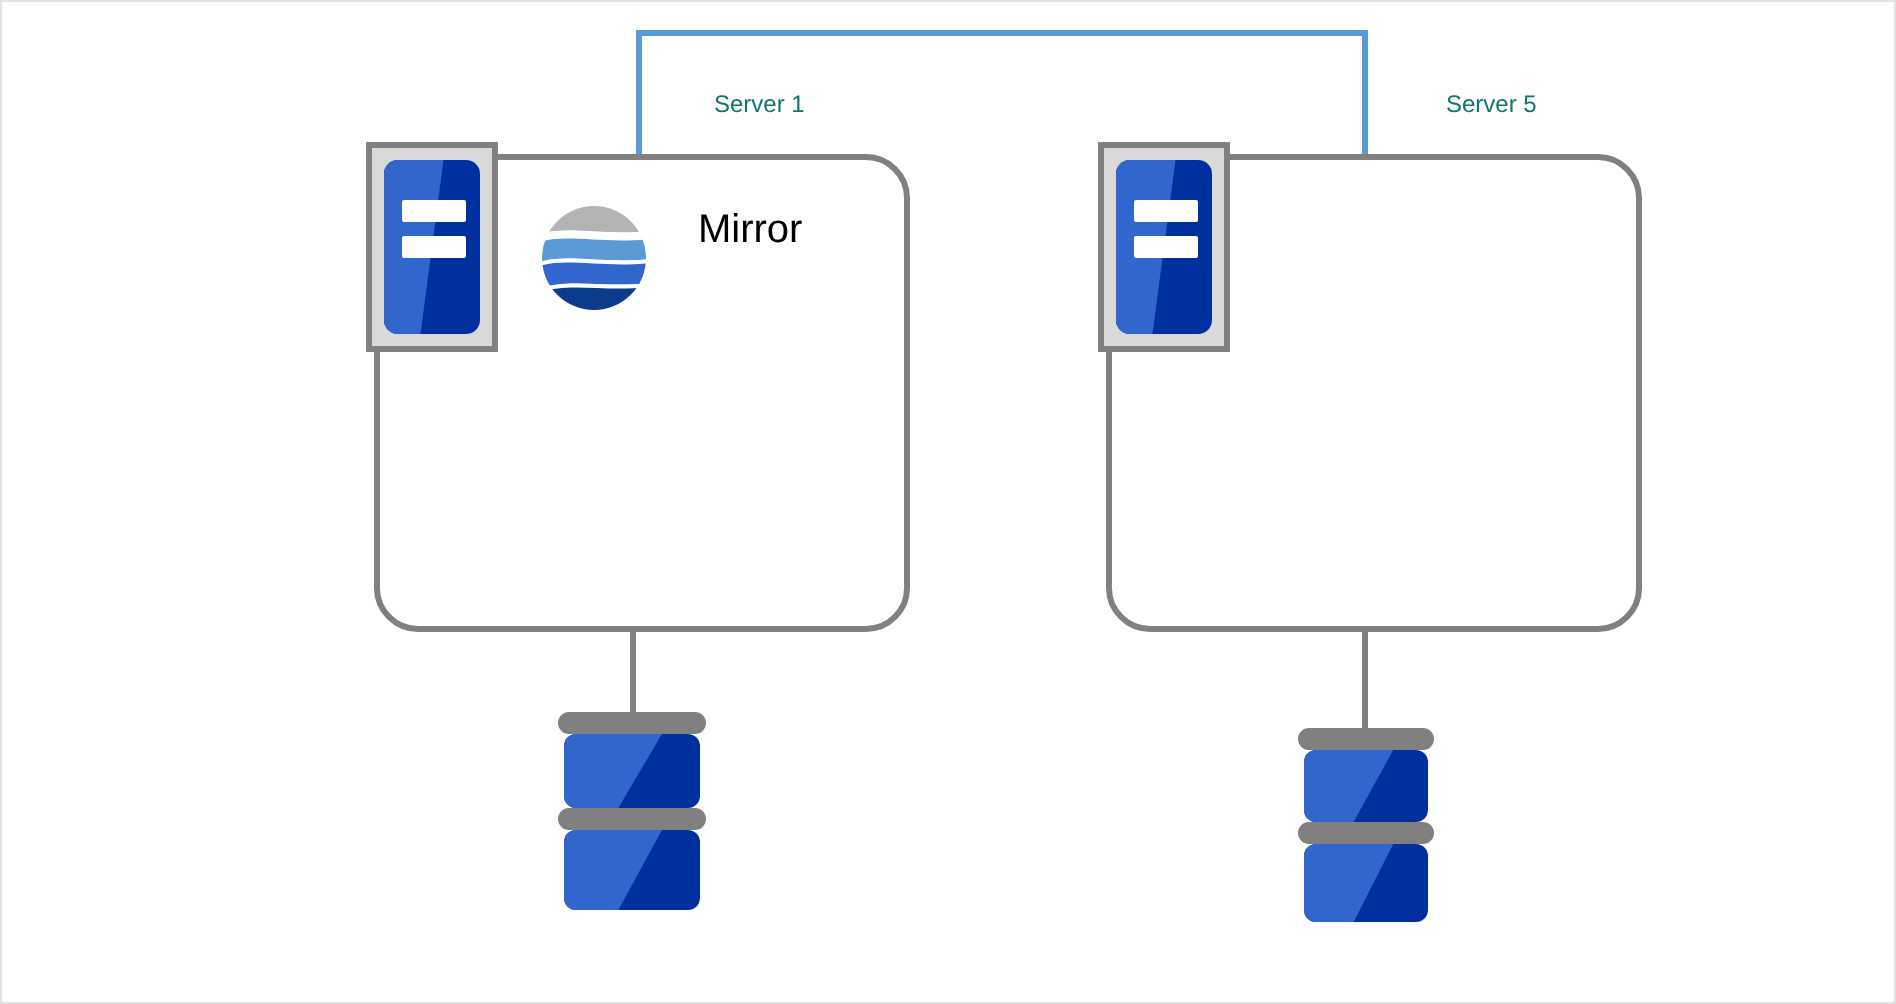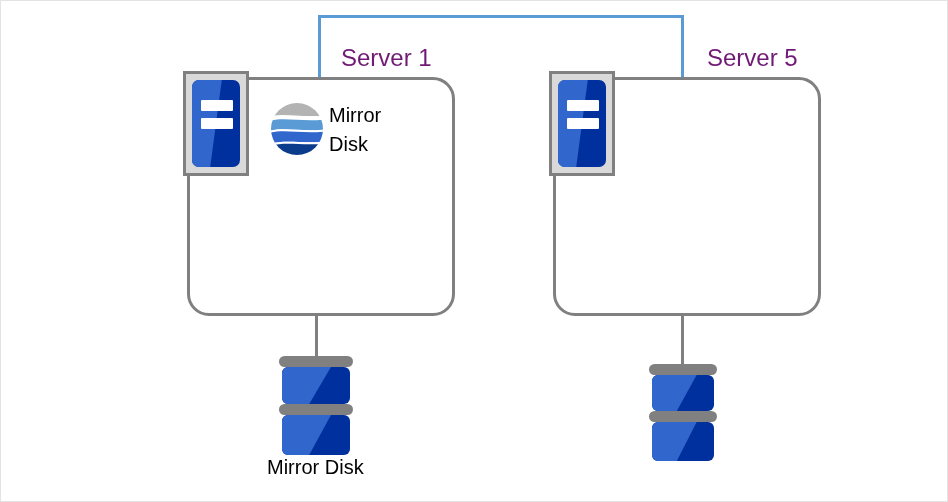--- a/index.html
+++ b/index.html
@@ -43,24 +43,25 @@
     border:3px solid #808080;
     border-radius:22px;
     background:#ffffff;
   }
   #server1-box { left:186px; top:76px; width:268px; height:239px; }
   #server2-box { left:552px; top:76px; width:268px; height:239px; }
 
   
   .server-label {
     position:absolute;
-    font-size:24px;
-    color:#701a75;
+    font-size:12px;
+    color:#0f766e;
     white-space:nowrap;
     line-height:1;
+    margin-left:16px;
   }
   #server1-label { left:340px; top:45px; }
   #server2-label { left:706px; top:45px; }
 
   
   .machine-icon {
     position:absolute;
     width:66px; height:105px;
     background:#d9d9d9;
     border:3px solid #808080;
@@ -96,21 +97,21 @@
   
   #mdr-icon {
     position:absolute;
     left:268px; top:100px;
     width:56px; height:56px;
   }
 
   
   #mdr-label {
     position:absolute;
-    left:328px; top:100px;
+    left:348px; top:100px;
     font-size:20px;
     line-height:29px;
     color:#000000;
     text-align:left;
   }
   #mdr-label span { display:block; }
 
   
   .stem {
     position:absolute;
@@ -202,21 +203,20 @@
       <path d="M -4 22 C 10 14, 32 22, 60 18 L 60 28 C 32 32, 10 24, -4 32 Z" fill="#5b9bd5"></path>
       <path d="M -4 32 C 10 24, 32 32, 60 28 L 60 34 C 32 38, 10 30, -4 40 Z" fill="#ffffff"></path>
       <path d="M -4 34 C 10 26, 32 34, 60 30 L 60 40 C 32 44, 10 36, -4 46 Z" fill="#3166cc"></path>
       <path d="M -4 46 C 10 36, 32 44, 60 40 L 60 46 C 32 50, 10 44, -4 54 Z" fill="#ffffff"></path>
       <path d="M -4 48 C 10 38, 32 46, 60 42 L 60 62 L -4 62 Z" fill="#0b3c8c"></path>
     </g>
   </svg>
 
   <div id="mdr-label">
     <span>Mirror</span>
-    <span>Disk</span>
   </div>
 
   <div class="server-box" id="server2-box"></div>
 
   <div class="server-label" id="server2-label">Server 5</div>
 
   <div class="machine-icon" id="server2-machine">
     <div class="machine-body">
       <div class="machine-bar b1"></div>
       <div class="machine-bar b2"></div>
@@ -233,15 +233,14 @@
     <div class="disk-slab  s2"></div>
   </div>
 
   <div class="disk-stack" id="disk2">
     <div class="disk-plate p1"></div>
     <div class="disk-slab  s1"></div>
     <div class="disk-plate p2"></div>
     <div class="disk-slab  s2"></div>
   </div>
 
-  <div id="mirror-disk-caption">Mirror Disk</div>
 
 </div>
 
 </body></html>

